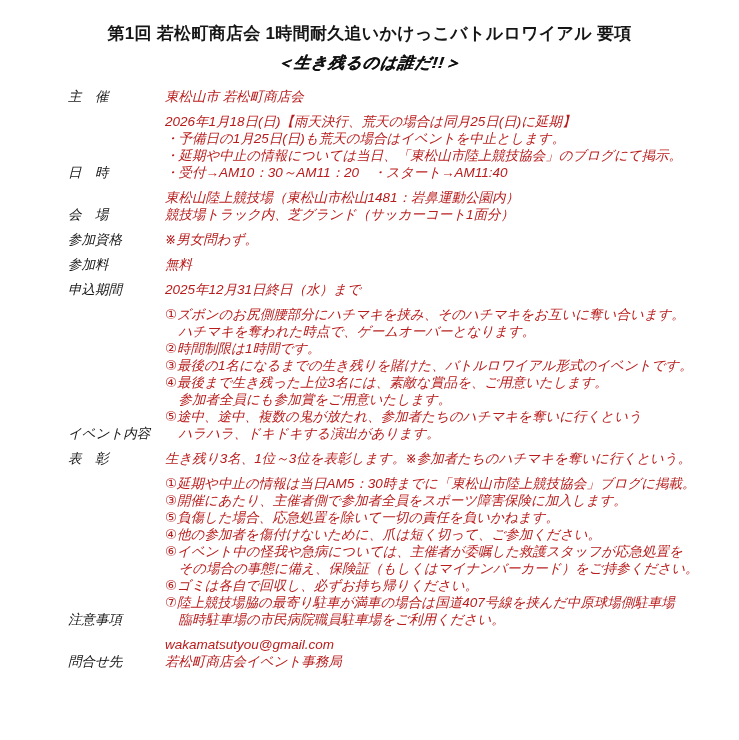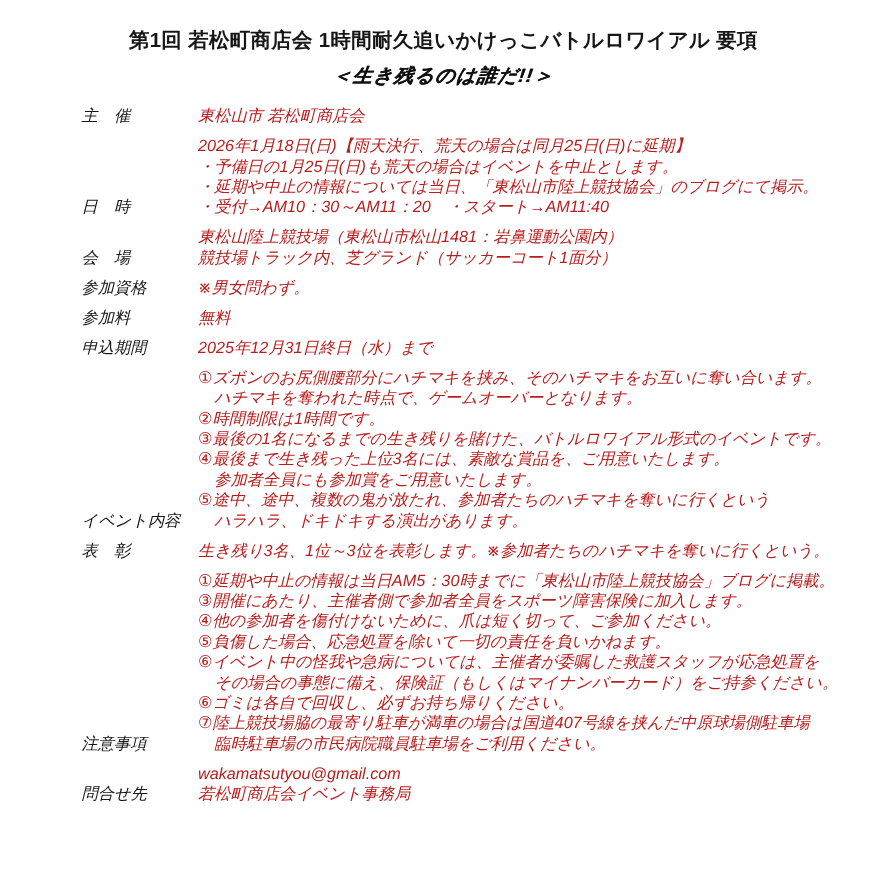--- a/index.html
+++ b/index.html
@@ -143,22 +143,22 @@
     <div class="content">
           <div class="line">生き残り3名、1位～3位を表彰します。※参加者たちのハチマキを奪いに行くという。</div>
         </div>
   </div>
 
   <div class="row">
     <div class="label">注意事項</div>
     <div class="content">
           <div class="line">①延期や中止の情報は当日AM5：30時までに「東松山市陸上競技協会」ブログに掲載。</div>
           <div class="line">③開催にあたり、主催者側で参加者全員をスポーツ障害保険に加入します。</div>
+          <div class="line">⑤負傷した場合、応急処置を除いて一切の責任を負いかねます。</div>
           <div class="line">④他の参加者を傷付けないために、爪は短く切って、ご参加ください。</div>
-          <div class="line">⑤負傷した場合、応急処置を除いて一切の責任を負いかねます。</div>
           <div class="line">⑥イベント中の怪我や急病については、主催者が委嘱した救護スタッフが応急処置を</div>
           <div class="line">　その場合の事態に備え、保険証（もしくはマイナンバーカード）をご持参ください。</div>
           <div class="line">⑥ゴミは各自で回収し、必ずお持ち帰りください。</div>
           <div class="line">⑦陸上競技場脇の最寄り駐車が満車の場合は国道407号線を挟んだ中原球場側駐車場</div>
           <div class="line">　臨時駐車場の市民病院職員駐車場をご利用ください。</div>
         </div>
   </div>
 
   <div class="row">
     <div class="label">問合せ先</div>

